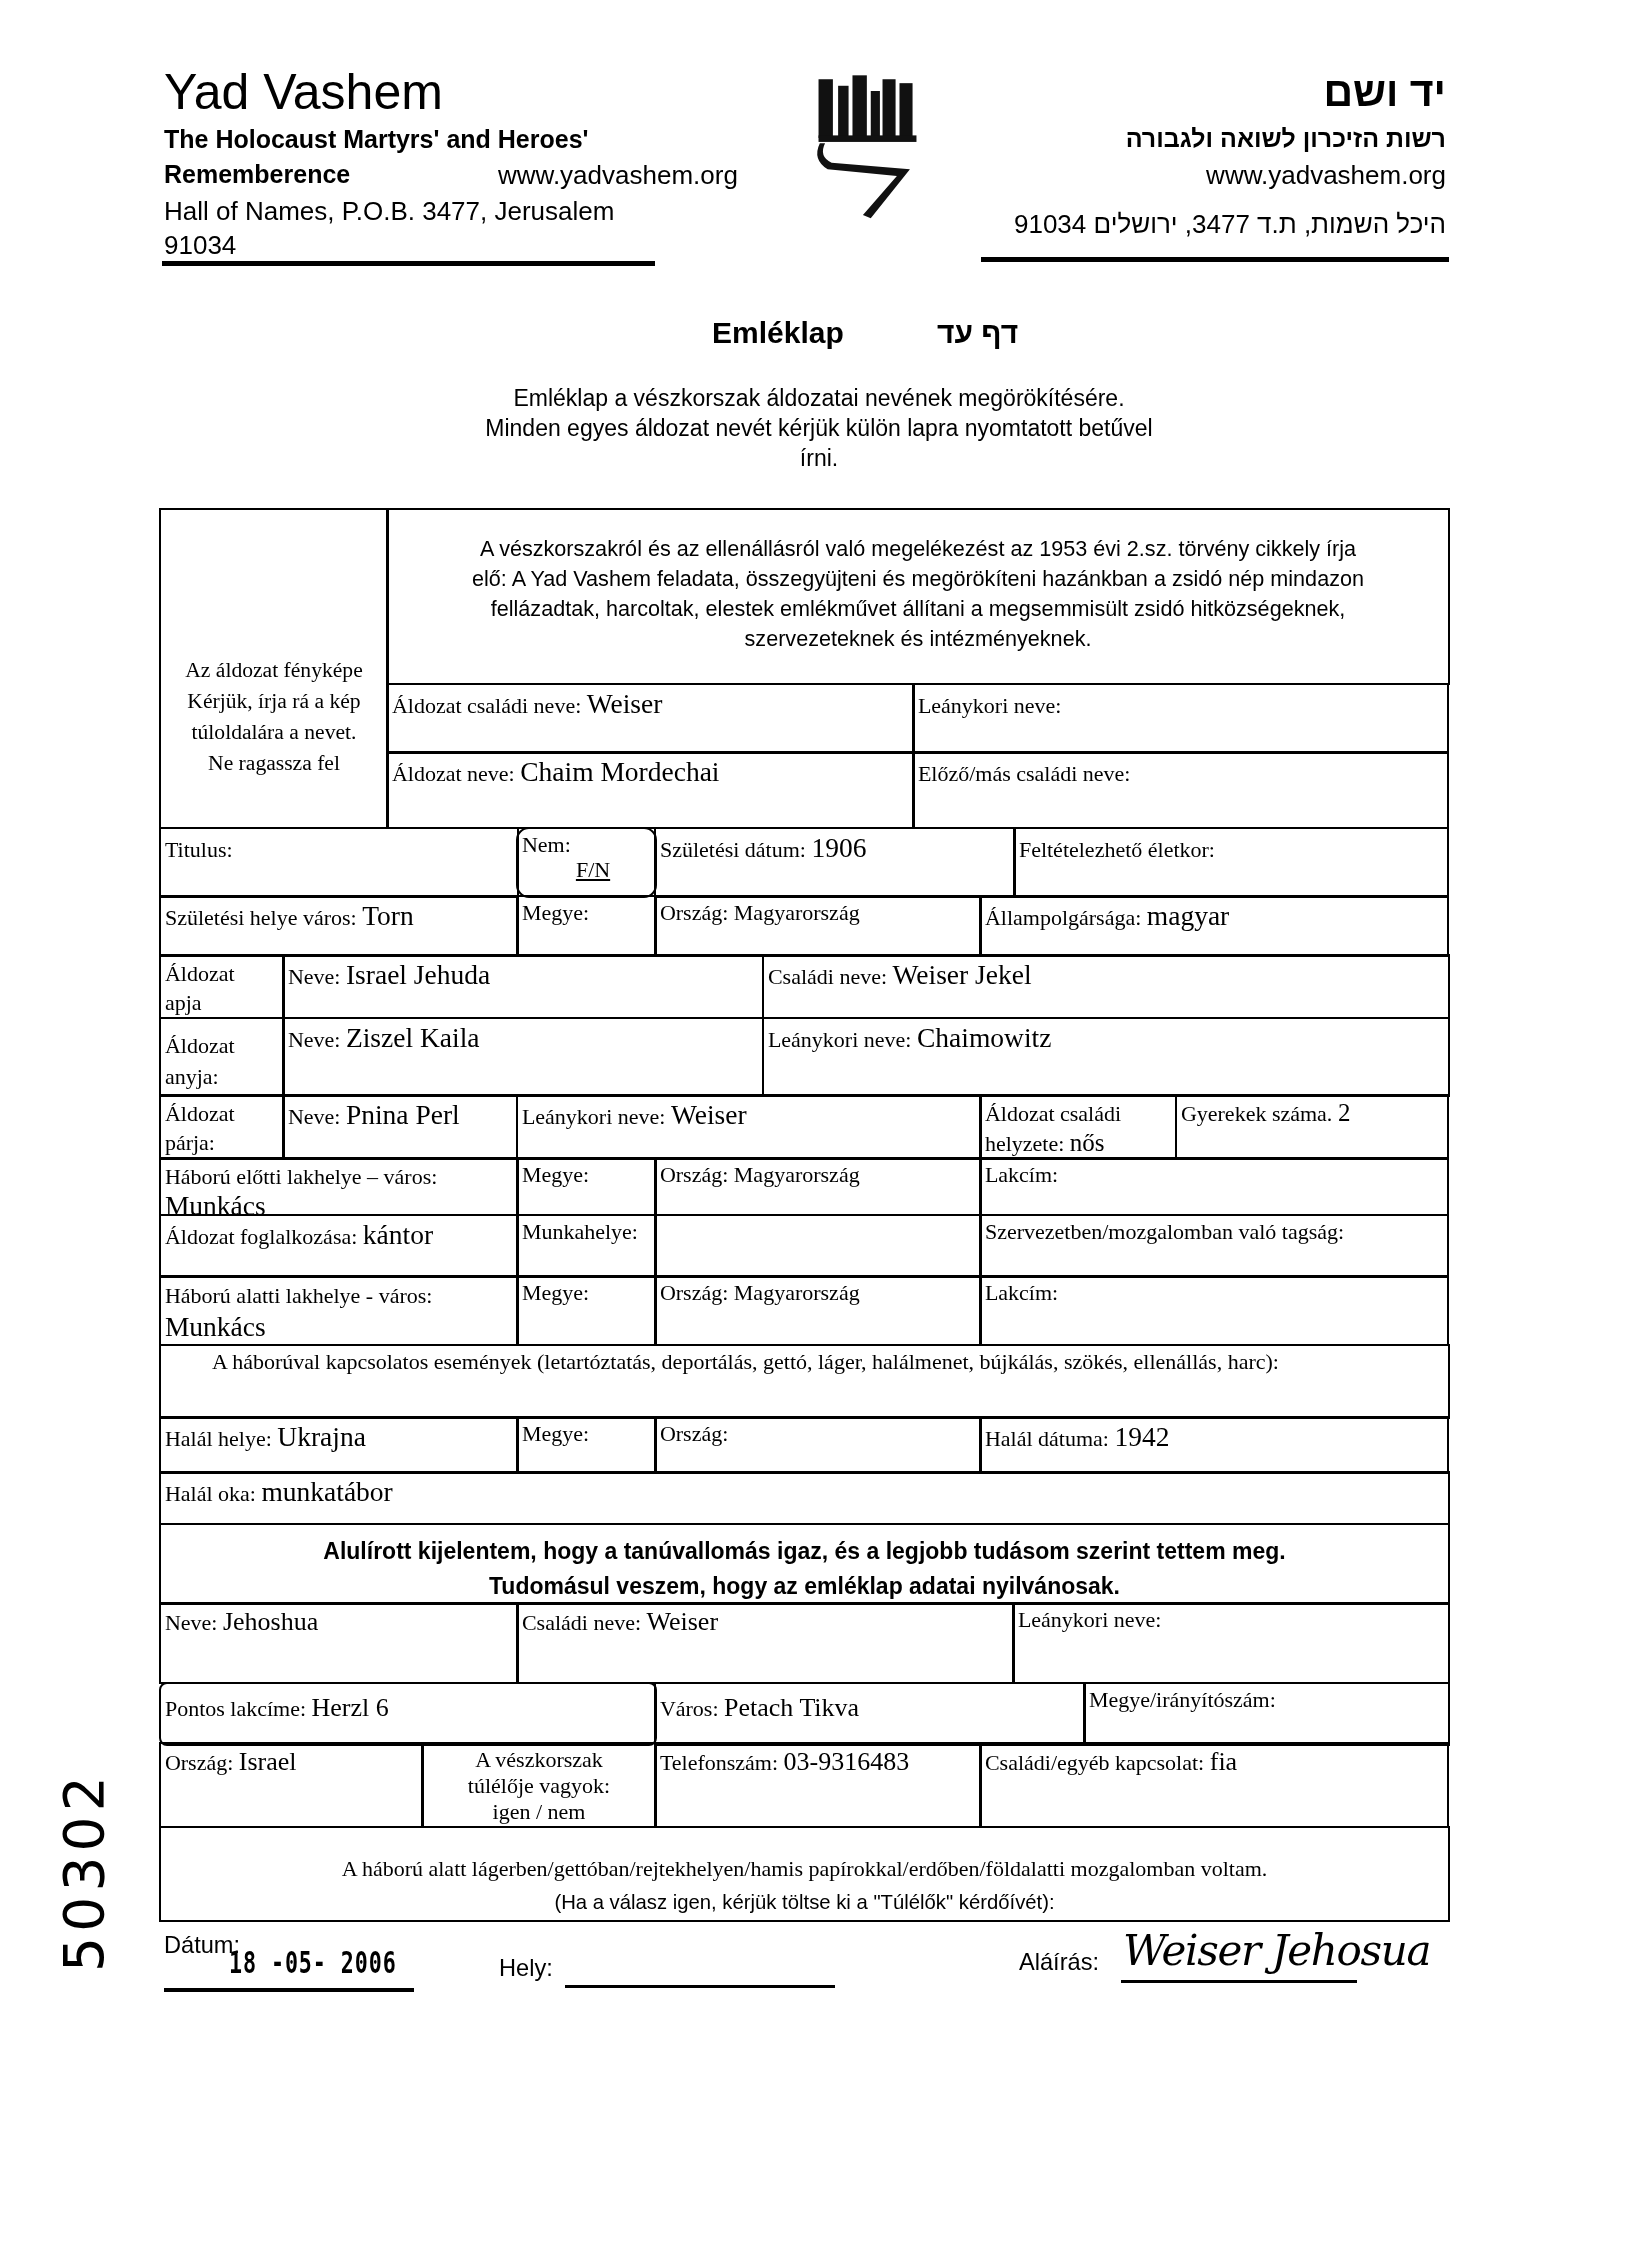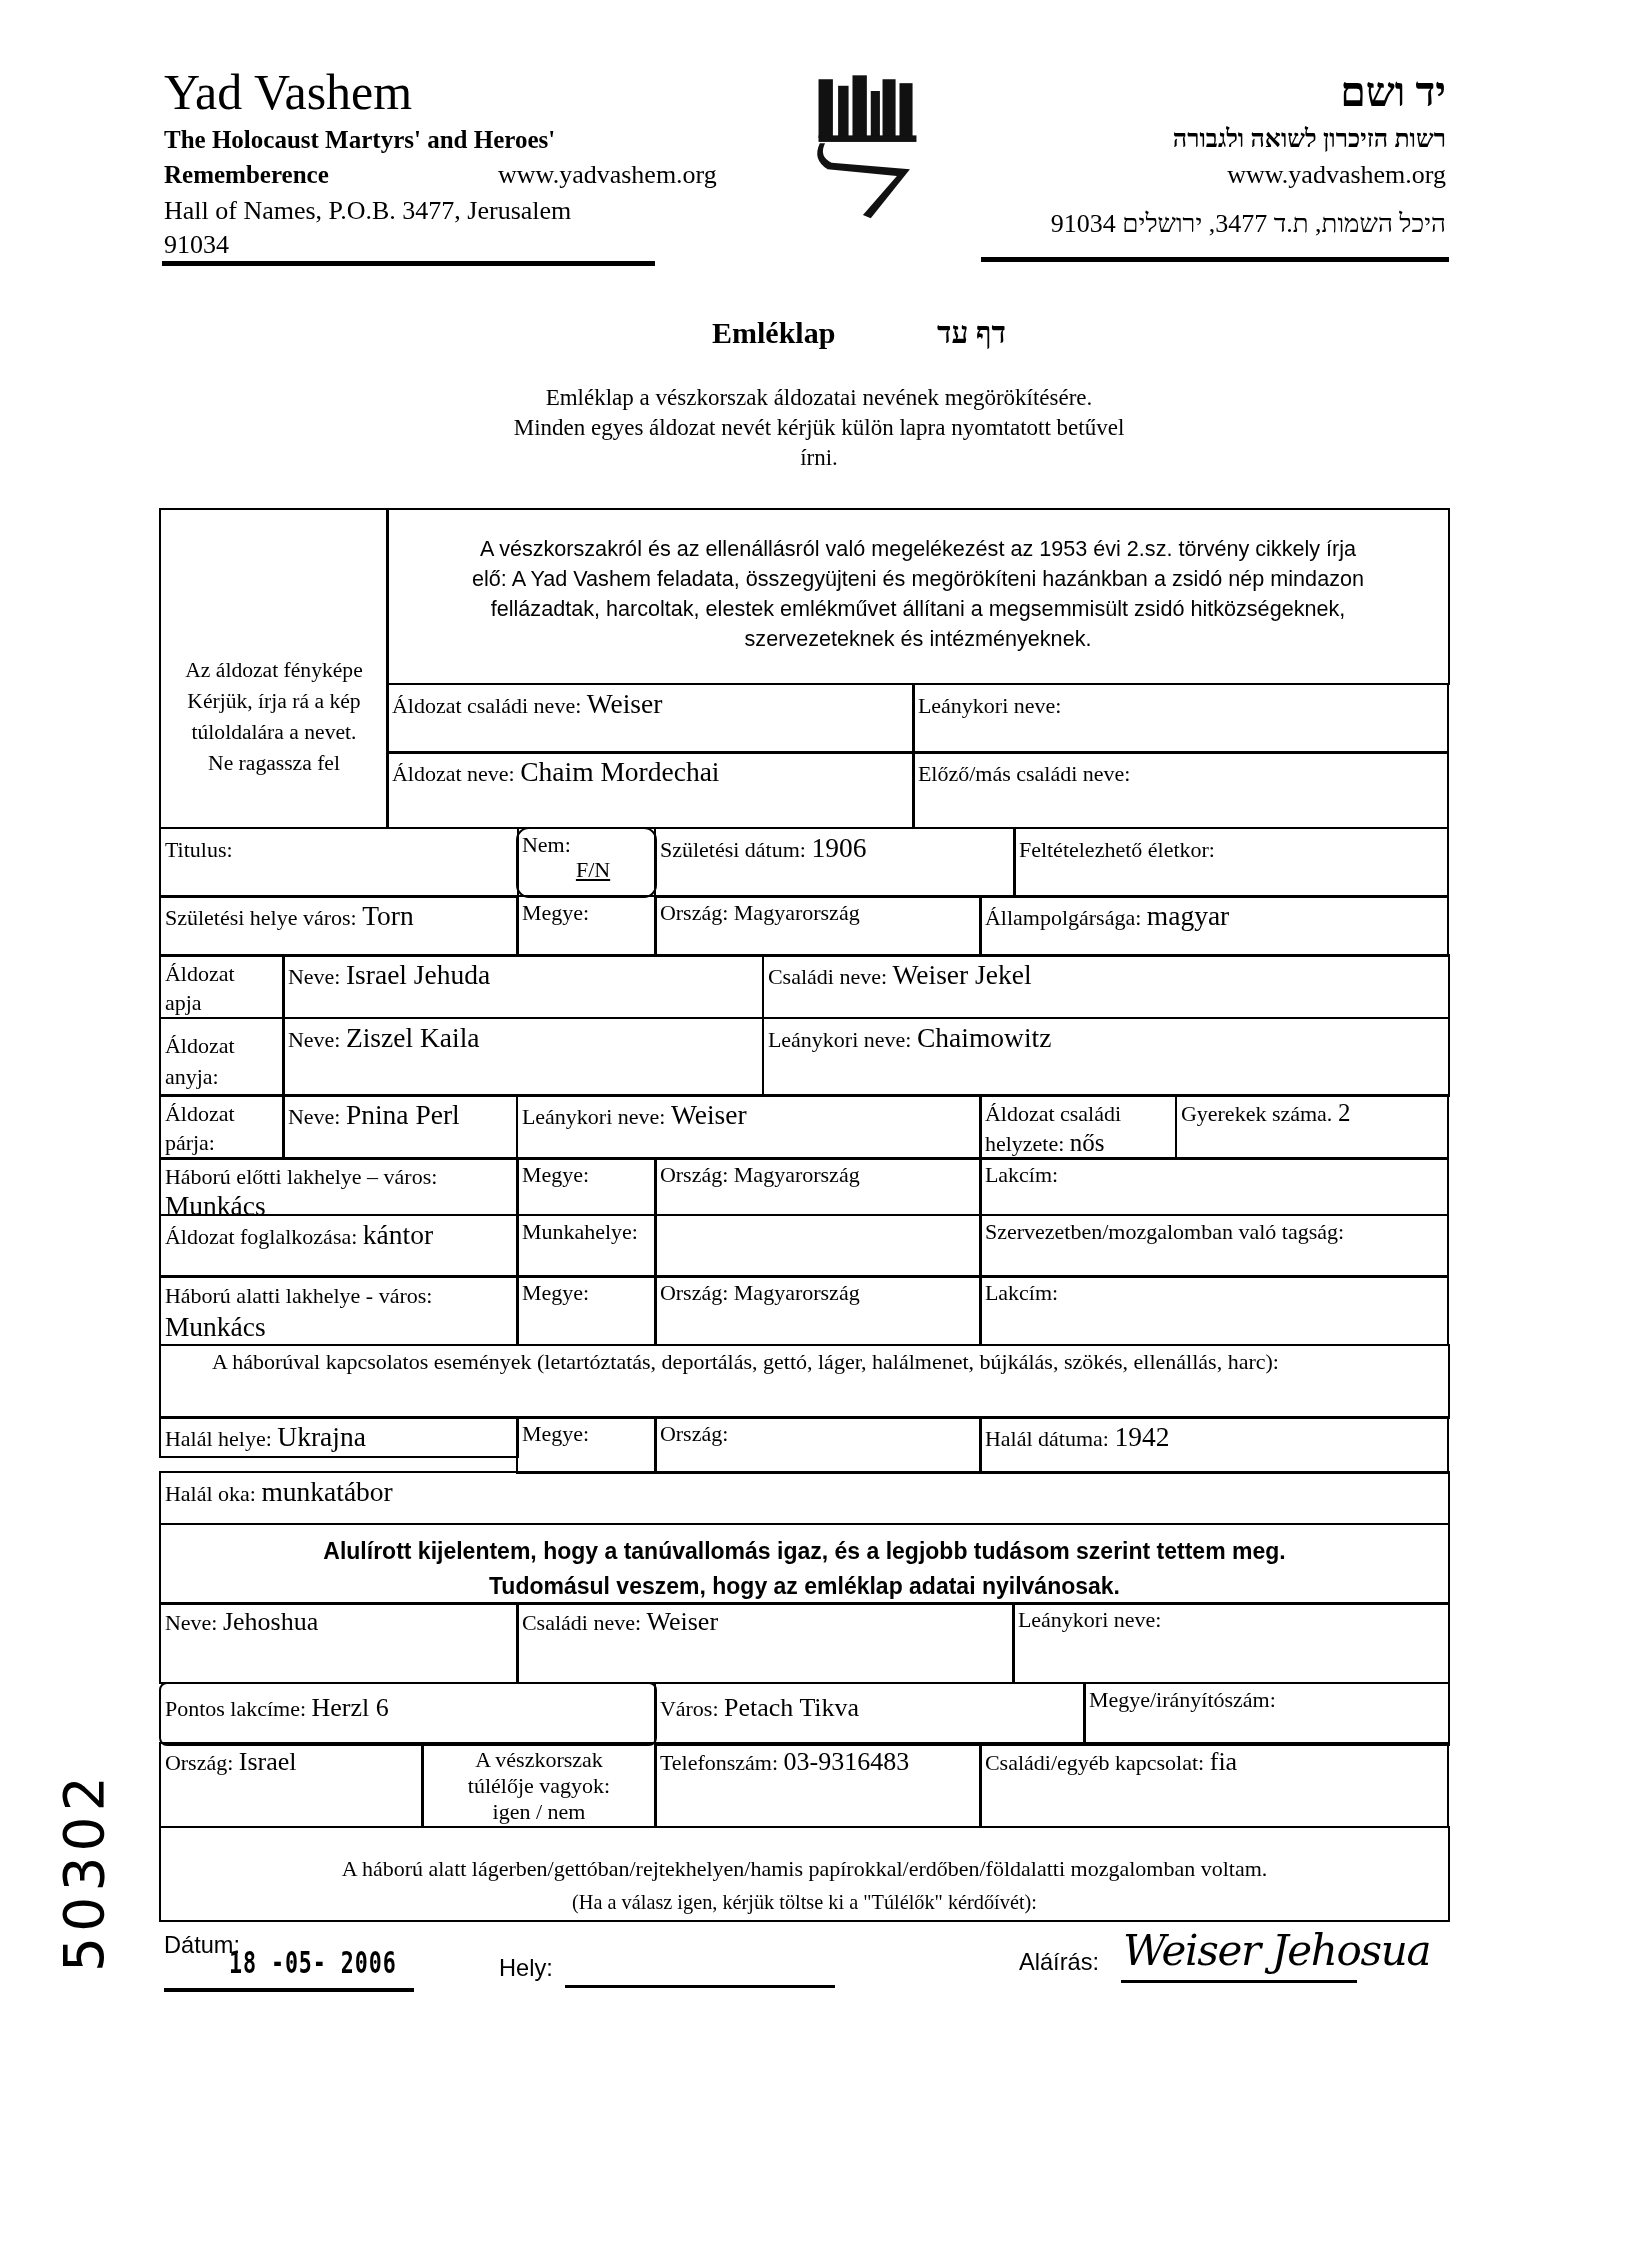--- a/index.html
+++ b/index.html
@@ -1,18 +1,18 @@
 <!DOCTYPE html>
 <html style="font-size:10.5px"><head>
 <meta charset="utf-8">
 <style>
   html, body { margin: 0; padding: 0; background: #ffffff; }
   body { width: 1627px; height: 2261px; position: relative; overflow: hidden; color: #000; }
   .abs { position: absolute; }
-  .sans { font-family: Liberation Serif, serif; }
+  .sans { font-family: Liberation Sans, sans-serif; }
   .serif { font-family: "Liberation Serif", "DejaVu Serif", serif; }
 
   
   .yv-title { left: 164px; top: 67px; font-size: 50px; line-height: 1; }
   .yv-sub { left: 164px; font-size: 25px; font-weight: bold; line-height: 1; }
   .yv-url-l { left: 498px; top: 162px; font-size: 26px; line-height: 1; }
   .yv-addr { left: 164px; font-size: 26px; line-height: 1; }
   .rule { height: 5.2px; background: #000; }
   .he-title { right: 181px; top: 72px; font-size: 41px; font-weight: bold; direction: rtl; line-height: 1; }
   .he-sub { right: 181px; top: 126px; font-size: 25px; font-weight: bold; direction: rtl; line-height: 1; }
@@ -227,21 +227,21 @@
   <span>Magyarország</span>
 </div>
 <div class="cell lbl" style="left:979px; top:1275px; width:470px; height:71px;">
   <span>Lakcím:</span>
 </div>
 
 <div class="cell lbl" style="left:159px; top:1344px; width:1291px; height:75px; padding-left:51px;">
   <div>A háborúval kapcsolatos események (letartóztatás, deportálás, gettó, láger, halálmenet, bújkálás, szökés, ellenállás, harc):</div>
 </div>
 
-<div class="cell lbl" style="left:159px; top:1416px; width:360px; height:42px;">
+<div class="cell lbl" style="left:159px; top:1416px; width:360px; height:58px;">
   <span>Halál helye:</span>
   <span class="val">Ukrajna</span>
 </div>
 <div class="cell lbl" style="left:516px; top:1416px; width:141px; height:58px;">
   <span>Megye:</span>
 </div>
 <div class="cell lbl" style="left:654px; top:1416px; width:328px; height:58px;">
   <span>Ország:</span>
 </div>
 <div class="cell lbl" style="left:979px; top:1416px; width:470px; height:58px;">

